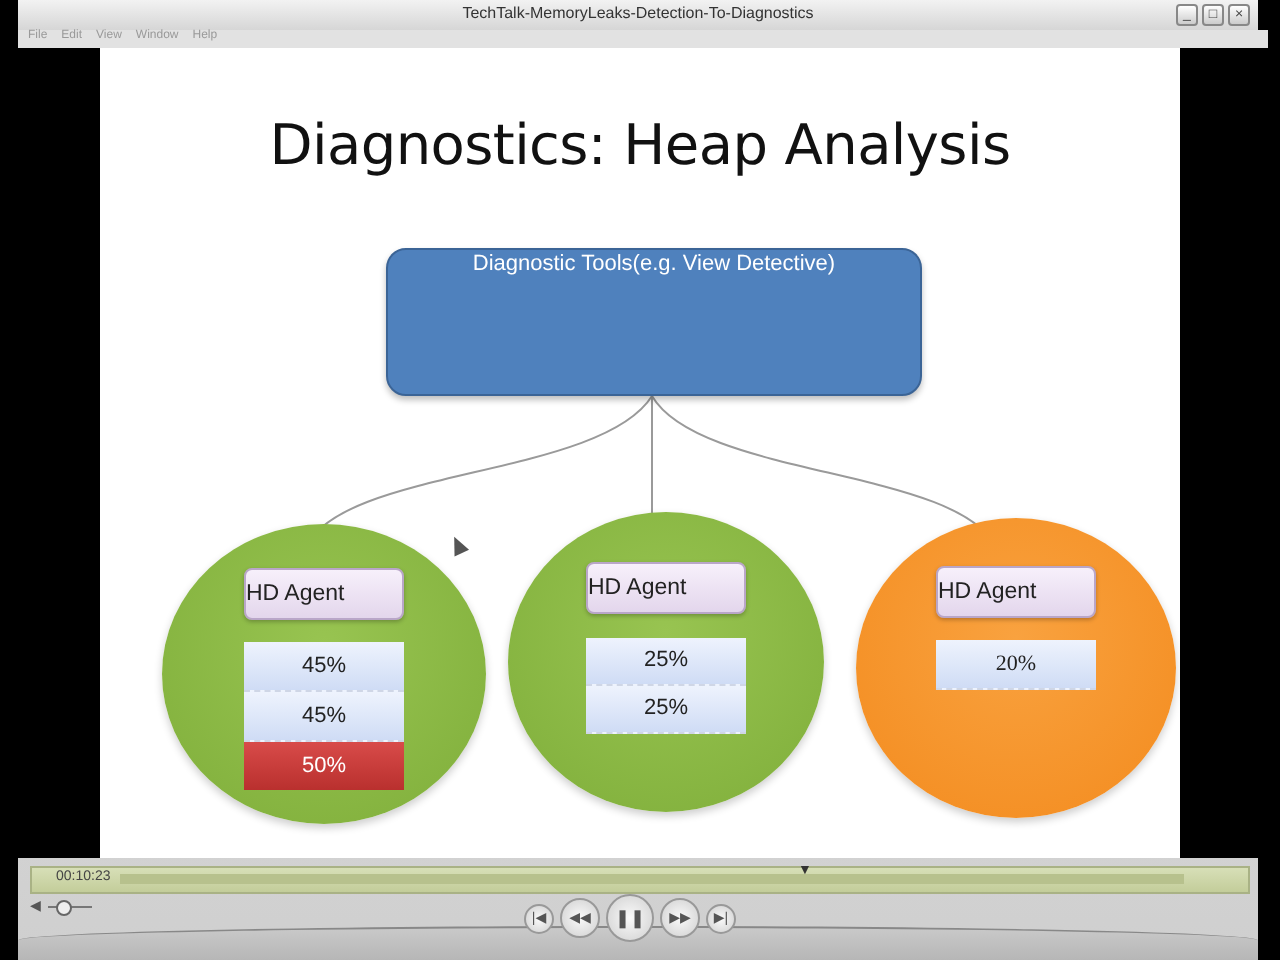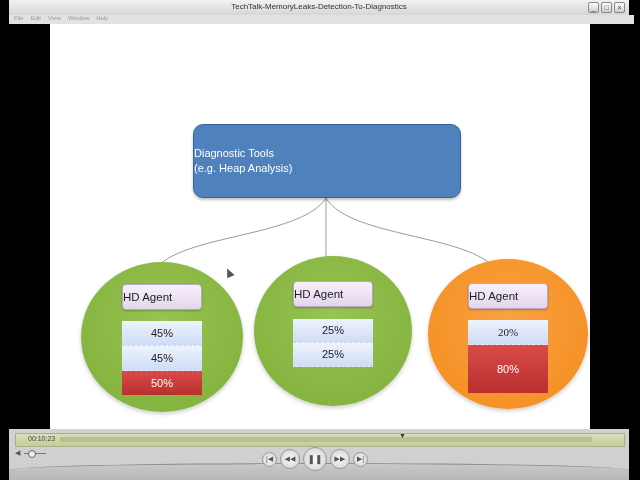--- a/index.html
+++ b/index.html
@@ -6,21 +6,21 @@
   body { width:640px; height:480px; overflow:hidden; background:#000; font-family:"Liberation Sans", sans-serif; position:relative; }
   .window { position:absolute; left:9px; top:0; width:620px; height:480px; background:linear-gradient(#e9e9e9,#cfcfcf); }
   .titlebar { position:absolute; left:0; top:0; width:620px; height:15px; background:linear-gradient(#f2f2f2,#d6d6d6); border-bottom:1px solid #b8b8b8; }
   .title { position:absolute; left:0; right:0; top:2px; text-align:center; font-size:8px; color:#333; }
   .winbtns { position:absolute; right:4px; top:2px; display:flex; gap:2px; }
   .winbtn { width:9px; height:9px; border:1px solid #888; border-radius:2px; background:linear-gradient(#fff,#ccc); font-size:7px; line-height:9px; text-align:center; color:#444; }
   .menubar { position:absolute; left:0; top:15px; width:620px; height:9px; display:flex; gap:7px; padding-left:5px; font-size:6px; color:#999; background:#e2e2e2; }
   .video { position:absolute; left:0; top:24px; width:620px; height:405px; background:#000; }
   .slide { position:absolute; left:41px; top:24px; width:540px; height:405px; background:#fff; }
   .slide-title { position:absolute; left:0; right:0; top:32px; text-align:center; font-size:28px; color:#111; font-family:"DejaVu Sans", sans-serif; font-weight:normal; letter-spacing:-0.3px; }
-  .toolbox { position:absolute; left:143px; top:100px; width:266px; height:72px; background:#4f81bd; border:1px solid #3b6496; border-radius:10px; box-shadow:0 2px 3px rgba(0,0,0,.25); color:#fff; text-align:left; font-size:11px; display:flex; flex-direction:column; justify-content:center; line-height:15px; }
+  .toolbox { position:absolute; left:143px; top:100px; width:266px; height:72px; background:#4f81bd; border:1px solid #3b6496; border-radius:10px; box-shadow:0 2px 3px rgba(0,0,0,.25); color:#fff; text-align:right; font-size:11px; display:flex; flex-direction:row; justify-content:center; line-height:15px; }
   svg.links { position:absolute; left:0; top:0; }
   .circle { position:absolute; border-radius:50%; box-shadow:0 2px 4px rgba(0,0,0,.2); }
   .green { background:radial-gradient(circle at 50% 40%, #98c451, #7fae3a); }
   .orange { background:radial-gradient(circle at 50% 40%, #f9a23f, #f38b1e); }
   .agent { position:absolute; width:78px; height:24px; background:linear-gradient(#f7f0fb,#e3d6ec); border:1px solid #b9a6c8; border-radius:4px; font-size:11.5px; color:#222; text-align:left; line-height:24px; box-shadow:0 1px 2px rgba(0,0,0,.25); }
   .stack { position:absolute; width:80px; }
   .cell { text-align:center; font-size:11px; border-bottom:1px dashed #cfd6e6; }
   .cell.blue { background:linear-gradient(#eef3fd,#cfdcf5); color:#222; }
   .cell.red { background:linear-gradient(#d84b49,#b9302e); color:#fff; border-bottom:none; }
   .controls { position:absolute; left:0; top:429px; width:620px; height:51px; }
@@ -55,30 +55,31 @@
     <span>File</span>
     <span>Edit</span>
     <span>View</span>
     <span>Window</span>
     <span>Help</span>
   </div>
 
   <div class="video"></div>
 
   <div class="slide">
+    <div class="slide-title">Diagnostics: Heap Analysis</div>
 
     <svg class="links" width="540" height="405">
       <path d="M276 174 C 250 215, 120 210, 103 250" fill="none" stroke="#9a9a9a" stroke-width="1"></path>
       <path d="M276 174 L 276 248" fill="none" stroke="#9a9a9a" stroke-width="1"></path>
       <path d="M276 174 C 300 215, 430 210, 448 250" fill="none" stroke="#9a9a9a" stroke-width="1"></path>
     </svg>
 
     <div class="toolbox">
       <span>Diagnostic Tools</span>
-      <span>(e.g. Heap Analysis)</span>
+      <span>(e.g. View Detective)</span>
     </div>
 
     <div class="circle green" style="left:31px;top:238px;width:162px;height:150px;"></div>
     <div class="agent" style="left:72px;top:260px;">HD Agent</div>
     <div class="stack" style="left:72px;top:297px;">
       <div class="cell blue" style="height:24px;line-height:24px;">45%</div>
       <div class="cell blue" style="height:24px;line-height:24px;">45%</div>
       <div class="cell red" style="height:24px;line-height:24px;">50%</div>
     </div>
 
@@ -86,21 +87,20 @@
     <div class="agent" style="left:243px;top:257px;">HD Agent</div>
     <div class="stack" style="left:243px;top:295px;">
       <div class="cell blue" style="height:23px;line-height:23px;">25%</div>
       <div class="cell blue" style="height:23px;line-height:23px;">25%</div>
     </div>
 
     <div class="circle orange" style="left:378px;top:235px;width:160px;height:150px;"></div>
     <div class="agent" style="left:418px;top:259px;">HD Agent</div>
     <div class="stack" style="left:418px;top:296px;">
       <div class="cell blue" style="height:24px;line-height:24px;font-family:Liberation Serif, serif;">20%</div>
-      <div class="cell red" style="height:48px;line-height:48px;">80%</div>
     </div>
   </div>
 
   <div class="cursor"></div>
 
   <div class="controls">
     <div class="timeline">
       <span class="timecode">00:10:23</span>
       <div class="track"></div>
       <span class="playhead">▼</span>

